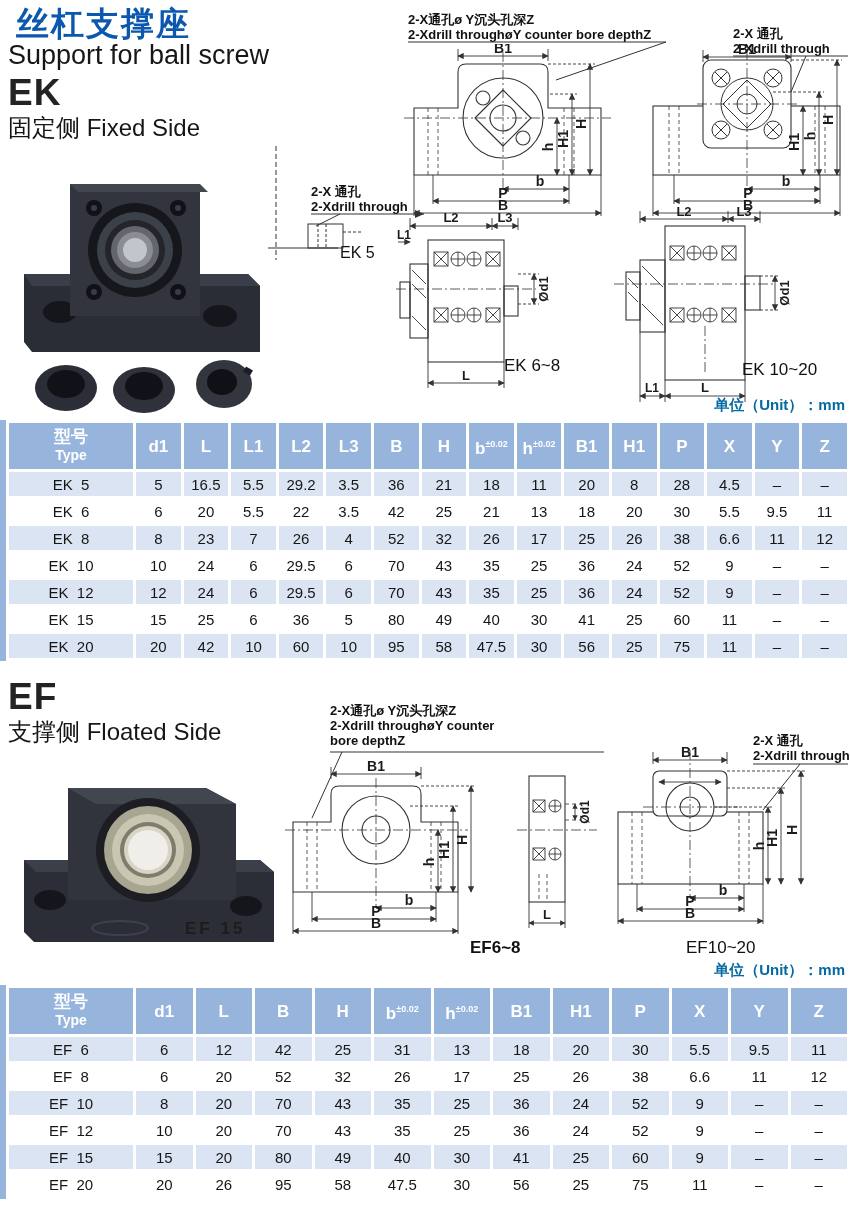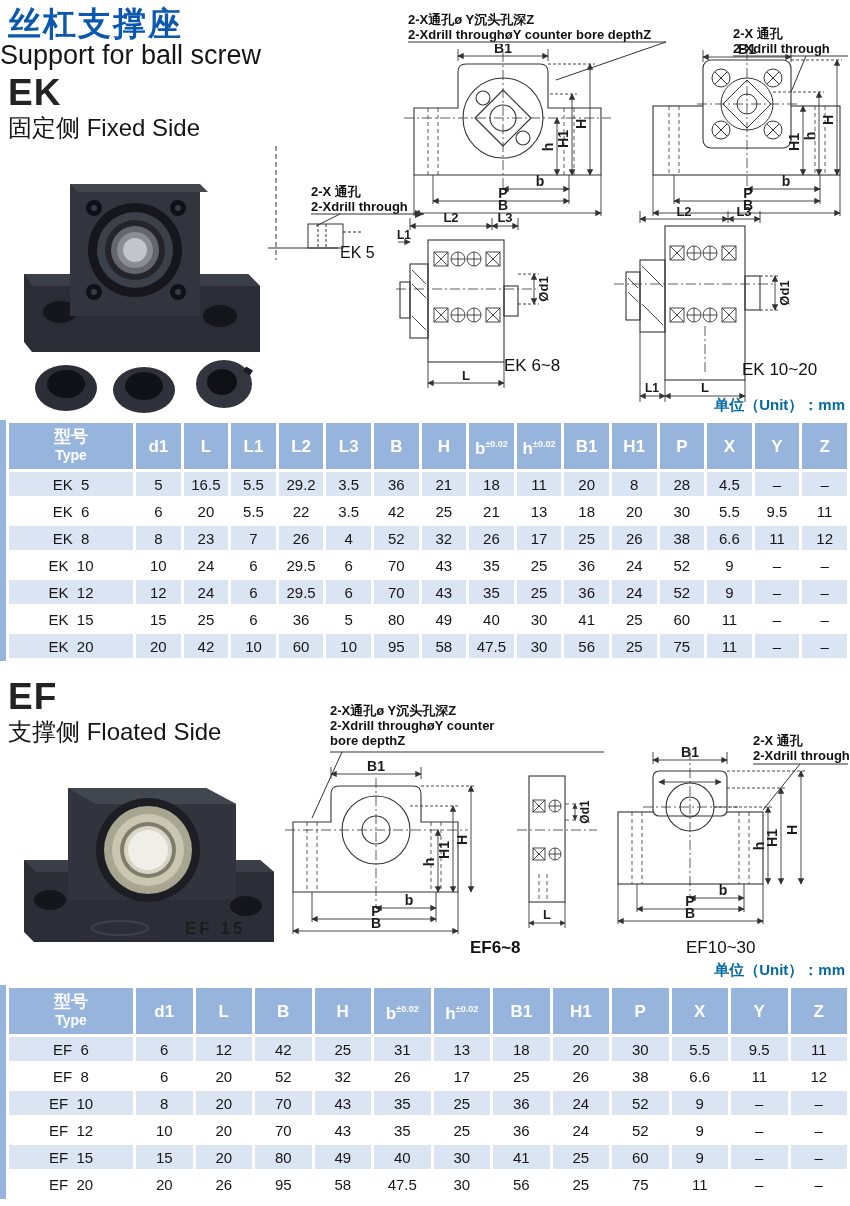--- a/index.html
+++ b/index.html
@@ -1,21 +1,21 @@
 <!DOCTYPE html>
 <html style="--hdr: #96b4dc; --stripe: #dbe4f3; --accent: #0b58ae;"><head>
 <meta charset="utf-8">
 <style>
   :root{ --hdr:#96b4dc; --stripe:#dbe4f3; --accent:#0b58ae; }
   *{margin:0;padding:0;box-sizing:border-box;}
   body{background:#888;font-family:"Liberation Sans",sans-serif;}
   .page{position:relative;width:850px;height:1206px;background:#fff;margin:0 auto;overflow:hidden;}
   .abs{position:absolute;}
-  .title-cn{left:8px;top:2px;font-size:33px;font-weight:bold;color:var(--accent);letter-spacing:2px;}
-  .title-en{left:0;top:40px;font-size:27px;color:#161616;}
+  .title-cn{left:16px;top:2px;font-size:33px;font-weight:bold;color:var(--accent);letter-spacing:2px;}
+  .title-en{left:8px;top:40px;font-size:27px;color:#161616;}
   .sec-code{left:8px;font-size:37px;font-weight:800;color:#232323;letter-spacing:1px;}
   .sec-side{left:8px;font-size:24px;color:#161616;}
   .ann{font-size:13px;font-weight:bold;color:#111;line-height:15px;white-space:nowrap;}
   .cap{font-size:17px;color:#111;white-space:nowrap;}
   .unit{font-size:15px;font-weight:bold;color:#0369a1;text-align:right;width:240px;}
   svg text{font-family:"Liberation Sans",sans-serif;font-weight:bold;fill:#1c1c1c;}
   table.dim{border-collapse:separate;border-spacing:3px;table-layout:fixed;width:850px;border-left:6px solid var(--hdr);}
   table.dim th{background:var(--hdr);color:#fff;font-weight:bold;height:46px;font-size:17px;text-align:center;vertical-align:middle;line-height:19px;}
   table.dim th .en{font-size:14px;}
   table.dim th sup{font-size:9px;}
@@ -660,21 +660,21 @@
       <line x1="15" y1="175" x2="160" y2="175" marker-start="url(#m7)" marker-end="url(#m7)"></line>
     </g>
     <text x="87" y="11" font-size="14" text-anchor="middle">B1</text>
     <text x="161" y="100" font-size="14" text-anchor="middle" transform="rotate(-90 161 100)">h</text>
     <text x="174" y="92" font-size="14" text-anchor="middle" transform="rotate(-90 174 92)">H1</text>
     <text x="194" y="84" font-size="14" text-anchor="middle" transform="rotate(-90 194 84)">H</text>
     <text x="120" y="149" font-size="14" text-anchor="middle">b</text>
     <text x="87" y="160" font-size="14" text-anchor="middle">P</text>
     <text x="87" y="172" font-size="14" text-anchor="middle">B</text>
   </svg>
-  <div class="abs cap" style="left:686px;top:938px;">EF10~30</div>
+  <div class="abs cap" style="left:686px;top:938px;">EF10~20</div>
 
   <div class="abs unit" style="right:5px;top:961px;">单位（Unit）：mm</div>
 
   <table class="dim abs" style="left:0;top:985px;">
       <thead>
         <tr>
           <th style="width: 124px;">
             <div>型号</div>
             <div class="en">Type</div>
           </th>

